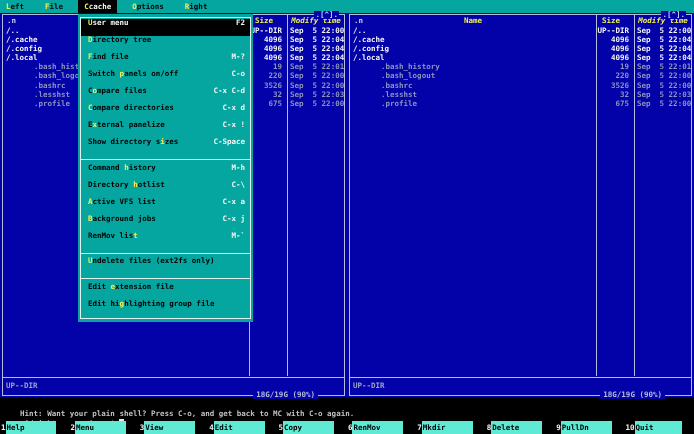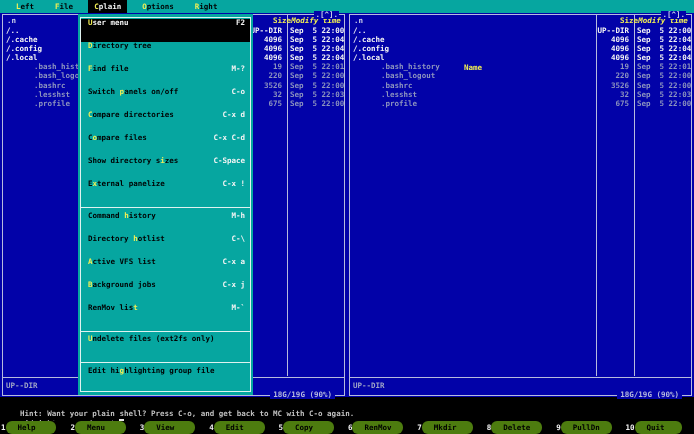--- a/index.html
+++ b/index.html
@@ -10,84 +10,84 @@
     font-weight:bold;
     font-size:7.5px;
     position:relative;
     overflow:hidden;
   }
   .screen { position:absolute; inset:0; }
 
   
   .menubar {
     position:absolute; top:0; left:0; width:694px; height:13px;
-    background:#06A6A0; display:flex; align-items:center; padding-left:10px;
+    background:#06A6A0; display:flex; align-items:center; padding-left:0;
   }
   .mb-item { display:inline-block; padding:0 6px; margin-right:9px; color:#000; height:13px; line-height:13px; cursor:default; }
   .mb-item .hot { color:#F2EF53; }
   .mb-item.sel { background:#000; color:#F4F4F4; }
   .mb-item.sel .hot { color:#F2EF53; }
   .mb-item span { white-space:pre; }
 
   
   .panels { position:absolute; top:13px; left:0; width:694px; height:384px; background:#0202A8; display:flex; }
   .panel { position:relative; width:347px; height:384px; }
   .p-frame { position:absolute; left:2px; right:2px; top:1px; bottom:1px; border:1px solid #B7BBDD; }
   .col-sep { position:absolute; top:2px; width:1px; height:361px; background:#B7BBDD; }
   .cs1 { left:249px; } .cs2 { left:287px; }
   .p-header { position:absolute; top:3px; left:3px; right:3px; height:9px; line-height:9px; }
   .p-sort { position:absolute; left:4px; color:#C9CDE8; }
-  .p-hname { position:absolute; left:0; width:246px; text-align:center; color:#F2EF53;margin-top:47px; }
-  .p-hsize { position:absolute; left:260px; width:38px; text-align:center; color:#F2EF53; }
+  .p-hname { position:absolute; left:0; width:246px; text-align:center; color:#F2EF53; }
+  .p-hsize { position:absolute; left:242px; width:38px; text-align:center; color:#F2EF53; }
   .p-htime { position:absolute; left:285px; right:0; text-align:center; color:#F2EF53;font-style:italic; }
   .p-rows { position:absolute; top:12.5px; left:3px; right:3px; }
   .row { display:flex; height:9.2px; line-height:9.2px; }
   .row.dir, .row.updir { color:#F4F4F4; }
   .row.file { color:#8D94BE;margin-left:28px; }
   .r-name { flex:1; padding-left:3px; white-space:pre; overflow:hidden; }
   .r-size { width:41px; text-align:right; padding-right:4px; white-space:pre; }
   .r-time { width:58px; padding-left:4px; white-space:pre; }
   .p-minisep { position:absolute; left:3px; right:3px; top:364px; height:1px; background:#B7BBDD; }
   .p-ministatus { position:absolute; left:6px; top:368px; height:10px; line-height:10px; color:#9EA4C6; }
   .p-corner { position:absolute; top:-2px; right:8px; height:8px; line-height:8px; color:#C9CDE8; background:#0202A8; padding:0 1px; z-index:2; }
-  .p-disk { position:absolute; top:377px; right:12px; height:9px; line-height:9px; color:#B7BBDD; background:#0202A8; padding:0 3px; z-index:2; }
+  .p-disk { position:absolute; top:377px; right:29px; height:9px; line-height:9px; color:#B7BBDD; background:#0202A8; padding:0 3px; z-index:2; }
 
   
   .dropdown { position:absolute; left:78px; top:14px; width:175px; background:#06A6A0; padding:3px 2px 3px 2px; z-index:10; }
   .dd-inner { border:1px solid #DFF2F0; padding:1px 0; }
-  .mi { display:flex; justify-content:space-between; height:23px; line-height:8.6px; color:#000; padding:0 5px 0 7px; cursor:default; }
+  .mi { display:flex; justify-content:space-between; height:17px; line-height:8.6px; color:#000; padding:0 5px 0 7px; cursor:default; }
   .mi .mi-label span { white-space:pre; }
   .mi .hot { color:#F2EF53; }
   .mi-key { color:#F4F4F4; white-space:pre; }
   .mi.sel { background:#000; color:#F4F4F4; }
   .mi.sel .hot { color:#F2EF53; }
   .mi-sep { height:8.6px; position:relative; }
   .mi-sep::after { content:""; position:absolute; left:0; right:0; top:4px; height:1px; background:#DFF2F0; }
 
   
   .hintline { position:absolute; top:399px; left:2px; height:10px; line-height:10px; color:#C0C0C0; white-space:pre; }
   .promptline { position:absolute; top:409px; left:2px; height:10px; line-height:10px; color:#C0C0C0; white-space:pre; }
   .cursor { display:inline-block; width:5px; height:8px; background:#E9E9E9; margin-left:4px; vertical-align:-1px; }
 
   
   .keybar { position:absolute; bottom:0; left:0; width:694px; height:13px; background:#000; display:flex; }
   .kb-cell { width:69.4px; display:flex; height:13px; line-height:13px; }
   .kb-num { color:#F4F4F4; padding-left:1px; }
-  .kb-label { background:#4d7c0f; color:#000; flex:1; margin-right:13px; padding-left:12px; overflow:hidden;border-radius:6px; }
+  .kb-label { background:#5eead4; color:#000; flex:1; margin-right:13px; padding-left:1px; overflow:hidden; }
   .kb-cell:last-child .kb-label { margin-right:12px; }
 </style>
 </head>
 <body>
 
 <div class="screen">
 
   <div class="menubar">
       <span class="mb-item"><span class="pre"></span><span class="hot">L</span><span class="post">eft</span></span>
       <span class="mb-item"><span class="pre"></span><span class="hot">F</span><span class="post">ile</span></span>
-      <span class="mb-item sel"><span class="pre"></span><span class="hot">C</span><span class="post">plain</span></span>
+      <span class="mb-item sel"><span class="pre"></span><span class="hot">C</span><span class="post">cache</span></span>
       <span class="mb-item"><span class="pre"></span><span class="hot">O</span><span class="post">ptions</span></span>
       <span class="mb-item"><span class="pre"></span><span class="hot">R</span><span class="post">ight</span></span>
     </div>
 
   <div class="panels">
     <div class="panel">
   <div class="p-frame"></div>
   <div class="col-sep cs1"></div>
   <div class="col-sep cs2"></div>
   <div class="p-corner">.[^].</div>
@@ -224,35 +224,35 @@
         </div>
         <div class="mi">
           <span class="mi-label"><span class="pre"></span><span class="hot">F</span><span class="post">ind file</span></span>
           <span class="mi-key">M-?</span>
         </div>
         <div class="mi">
           <span class="mi-label"><span class="pre">Switch </span><span class="hot">p</span><span class="post">anels on/off</span></span>
           <span class="mi-key">C-o</span>
         </div>
         <div class="mi">
+          <span class="mi-label"><span class="pre">C</span><span class="hot">o</span><span class="post">mpare files</span></span>
+          <span class="mi-key">C-x C-d</span>
+        </div>
+        <div class="mi">
           <span class="mi-label"><span class="pre"></span><span class="hot">C</span><span class="post">ompare directories</span></span>
           <span class="mi-key">C-x d</span>
         </div>
         <div class="mi">
-          <span class="mi-label"><span class="pre">C</span><span class="hot">o</span><span class="post">mpare files</span></span>
-          <span class="mi-key">C-x C-d</span>
+          <span class="mi-label"><span class="pre">E</span><span class="hot">x</span><span class="post">ternal panelize</span></span>
+          <span class="mi-key">C-x !</span>
         </div>
         <div class="mi">
           <span class="mi-label"><span class="pre">Show directory s</span><span class="hot">i</span><span class="post">zes</span></span>
           <span class="mi-key">C-Space</span>
         </div>
-        <div class="mi">
-          <span class="mi-label"><span class="pre">E</span><span class="hot">x</span><span class="post">ternal panelize</span></span>
-          <span class="mi-key">C-x !</span>
-        </div>
         <div class="mi-sep"></div>
         <div class="mi">
           <span class="mi-label"><span class="pre">Command </span><span class="hot">h</span><span class="post">istory</span></span>
           <span class="mi-key">M-h</span>
         </div>
         <div class="mi">
           <span class="mi-label"><span class="pre">Directory </span><span class="hot">h</span><span class="post">otlist</span></span>
           <span class="mi-key">C-\</span>
         </div>
         <div class="mi">
@@ -267,20 +267,24 @@
           <span class="mi-label"><span class="pre">RenMov lis</span><span class="hot">t</span><span class="post"></span></span>
           <span class="mi-key">M-`</span>
         </div>
         <div class="mi-sep"></div>
         <div class="mi">
           <span class="mi-label"><span class="pre"></span><span class="hot">U</span><span class="post">ndelete files (ext2fs only)</span></span>
           <span class="mi-key"></span>
         </div>
         <div class="mi-sep"></div>
         <div class="mi">
+          <span class="mi-label"><span class="pre">Edit </span><span class="hot">e</span><span class="post">xtension file</span></span>
+          <span class="mi-key"></span>
+        </div>
+        <div class="mi">
           <span class="mi-label"><span class="pre">Edit hi</span><span class="hot">g</span><span class="post">hlighting group file</span></span>
           <span class="mi-key"></span>
         </div>
       </div>
   </div>
 
   <div class="hintline">
     <span>Hint: Want your plain shell? Press C-o, and get back to MC with C-o again.</span>
   </div>
 

